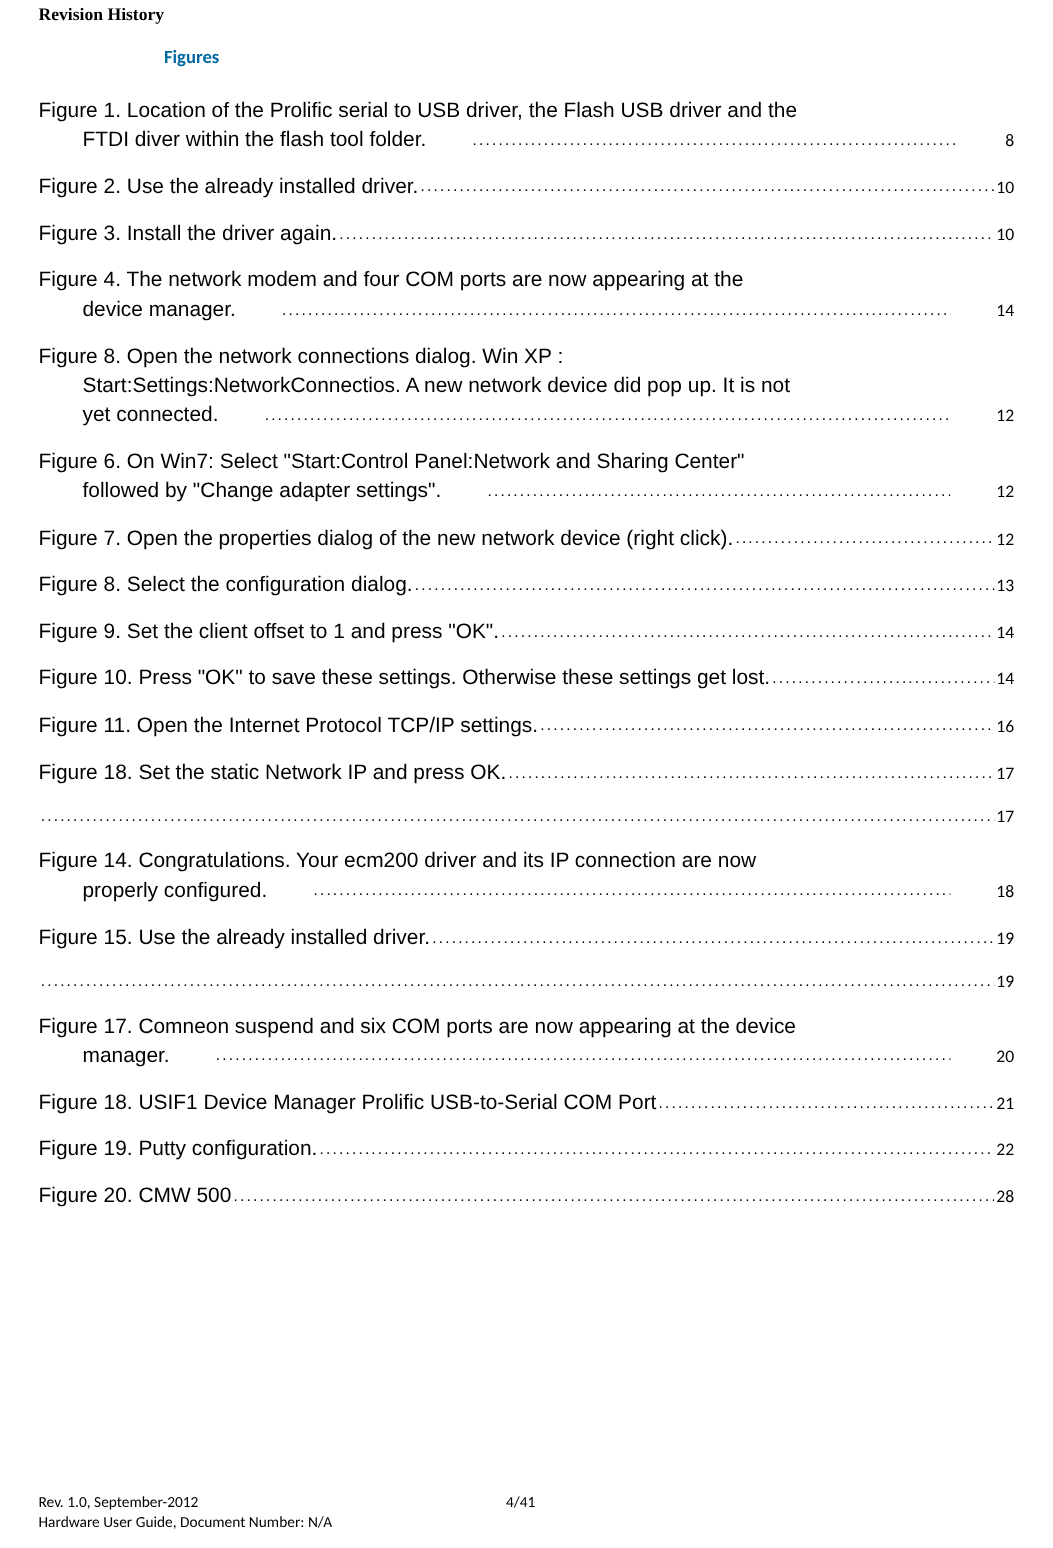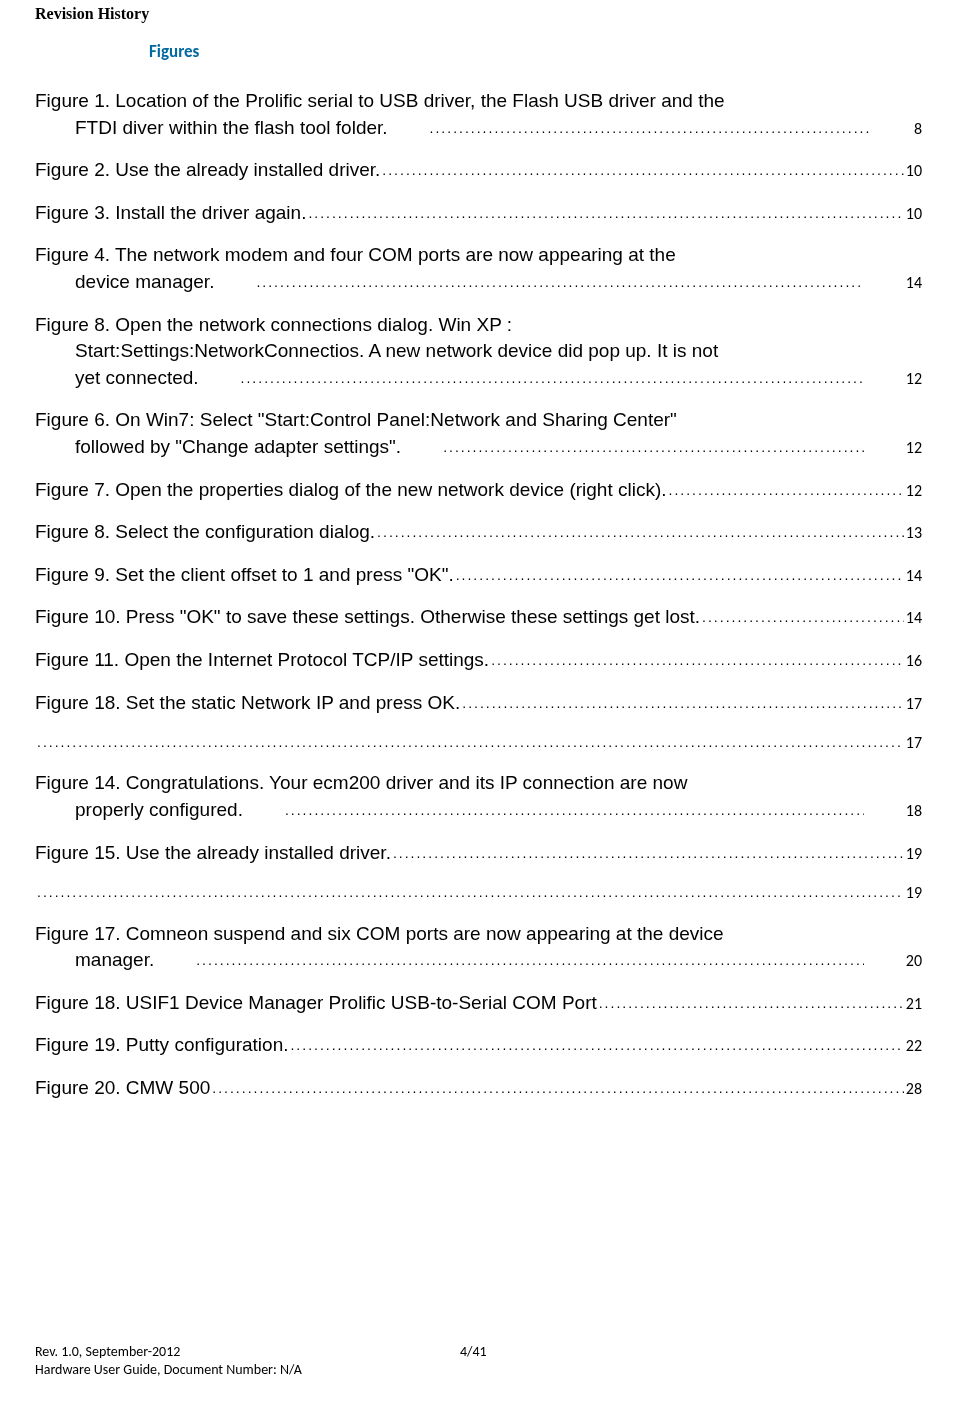--- a/index.html
+++ b/index.html
@@ -31,21 +31,21 @@
       font-size: 19px;
       color: #000000;
     }
     .toc-entry {
       margin-bottom: 16px;
       position: relative;
       line-height: 1.4;
     }
     .footer {
       position: absolute;
-      bottom: 28px;
+      bottom: 14px;
       left: 35px;
       right: 35px;
       font-family: Calibri, "Segoe UI", sans-serif;
       font-size: 14px;
       line-height: 1.3;
     }
     .footer-page {
       position: absolute;
       left: 425px;
       top: 0;

